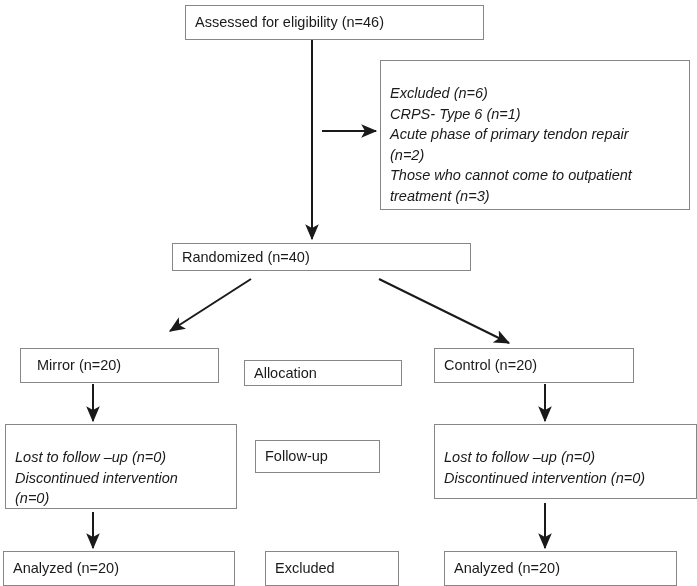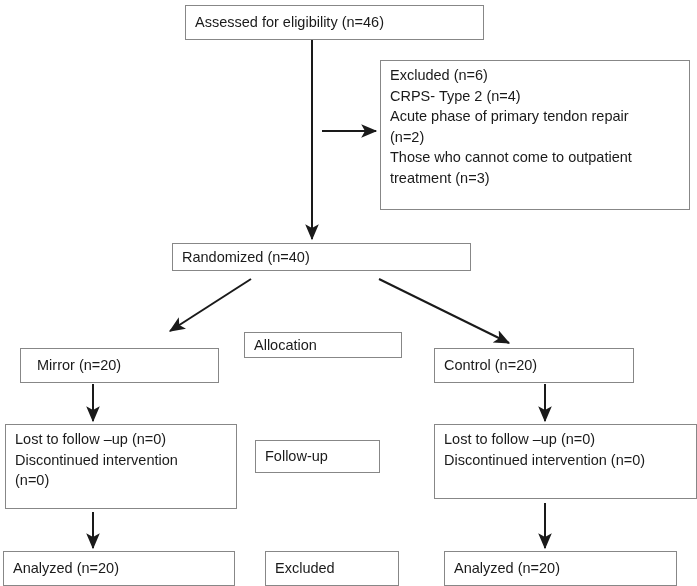--- a/index.html
+++ b/index.html
@@ -26,21 +26,22 @@
     display: flex;
     align-items: center;
     padding: 0 9px;
     font-size: 14.5px;
     line-height: 1.42;
     color: #1a1a1a;
     z-index: 2;
   }
   .node.multiline {
     display: block;
-    padding-top: 4px;
+    padding-top: 22px;
+    font-style: italic;
   }
   .node .line {
     display: block;
     white-space: nowrap;
   }
   svg.connectors {
     position: absolute;
     left: 0;
     top: 0;
     width: 697px;
@@ -48,21 +49,21 @@
     z-index: 1;
     overflow: visible;
   }
 
   
   #n-assessed   { left: 185px; top: 5px;   width: 299px; height: 35px; }
   #n-excluded   { left: 380px; top: 60px;  width: 310px; height: 150px; }
   #n-randomized { left: 172px; top: 243px; width: 299px; height: 28px; }
 
   #n-mirror     { left: 20px;  top: 348px; width: 199px; height: 35px; padding-left: 16px; }
-  #n-allocation { left: 244px; top: 332px; width: 158px; height: 26px; }
+  #n-allocation { left: 244px; top: 360px; width: 158px; height: 26px; }
   #n-control    { left: 434px; top: 348px; width: 200px; height: 35px; }
 
   #n-lost-left  { left: 5px;   top: 424px; width: 232px; height: 85px; }
   #n-followup   { left: 255px; top: 440px; width: 125px; height: 33px; }
   #n-lost-right { left: 434px; top: 424px; width: 263px; height: 75px; }
 
   #n-analyzed-l { left: 3px;   top: 551px; width: 232px; height: 35px; }
   #n-analysis   { left: 265px; top: 551px; width: 134px; height: 35px; }
   #n-analyzed-r { left: 444px; top: 551px; width: 233px; height: 35px; }
 </style>
@@ -94,21 +95,21 @@
 
     <line x1="545" y1="503" x2="545" y2="548" stroke="#1a1a1a" stroke-width="2" marker-end="url(#arrowhead)"></line>
   </svg>
 
   <div class="node" id="n-assessed">
     <span class="line">Assessed for eligibility (n=46)</span>
   </div>
 
   <div class="node multiline" id="n-excluded">
     <span class="line">Excluded (n=6)</span>
-    <span class="line">CRPS- Type 2 (n=4)</span>
+    <span class="line">CRPS- Type 6 (n=1)</span>
     <span class="line">Acute phase of primary tendon repair</span>
     <span class="line">(n=2)</span>
     <span class="line">Those who cannot come to outpatient</span>
     <span class="line">treatment (n=3)</span>
   </div>
 
   <div class="node" id="n-randomized">
     <span class="line">Randomized (n=40)</span>
   </div>
 

